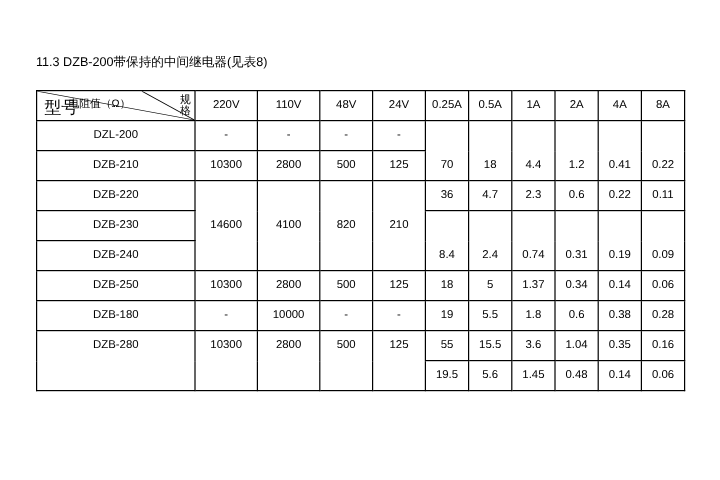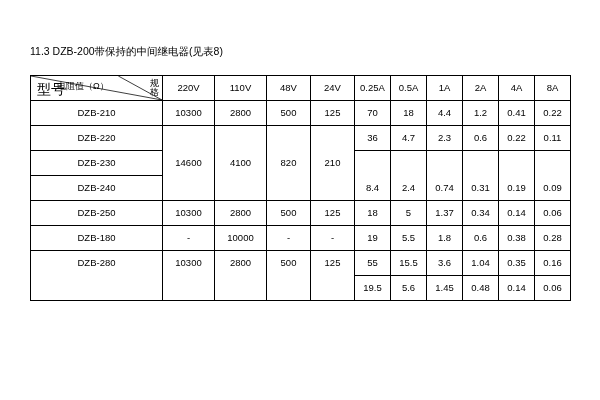--- a/index.html
+++ b/index.html
@@ -141,20 +141,33 @@
         <td class="hdr">48V</td>
         <td class="hdr">24V</td>
         <td class="hdr">0.25A</td>
         <td class="hdr">0.5A</td>
         <td class="hdr">1A</td>
         <td class="hdr">2A</td>
         <td class="hdr">4A</td>
         <td class="hdr">8A</td>
       </tr>
 
+      <tr>
+        <td class="model-cell">DZL-200</td>
+        <td>-</td>
+        <td>-</td>
+        <td>-</td>
+        <td>-</td>
+        <td class="no-bottom"></td>
+        <td class="no-bottom"></td>
+        <td class="no-bottom"></td>
+        <td class="no-bottom"></td>
+        <td class="no-bottom"></td>
+        <td class="no-bottom"></td>
+      </tr>
 
       <tr>
         <td class="model-cell">DZB-210</td>
         <td>10300</td>
         <td>2800</td>
         <td>500</td>
         <td>125</td>
         <td class="no-top">70</td>
         <td class="no-top">18</td>
         <td class="no-top">4.4</td>

